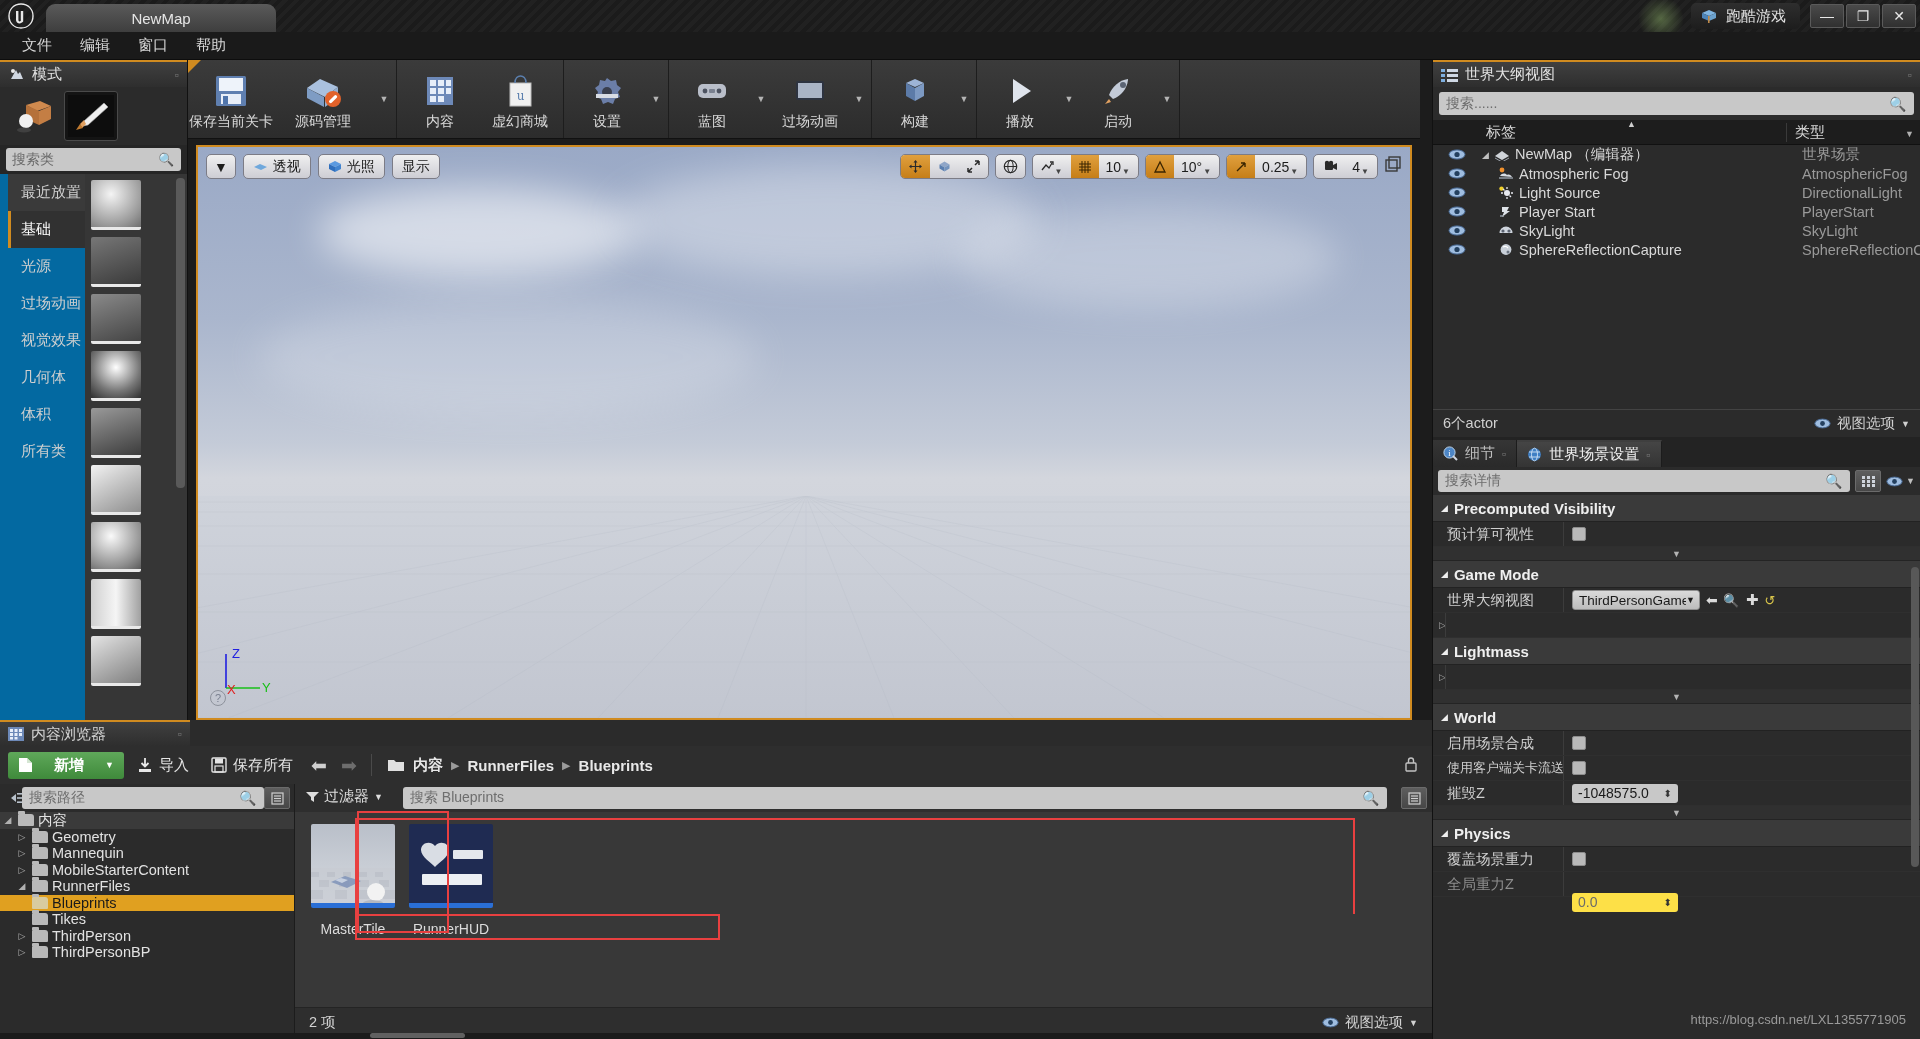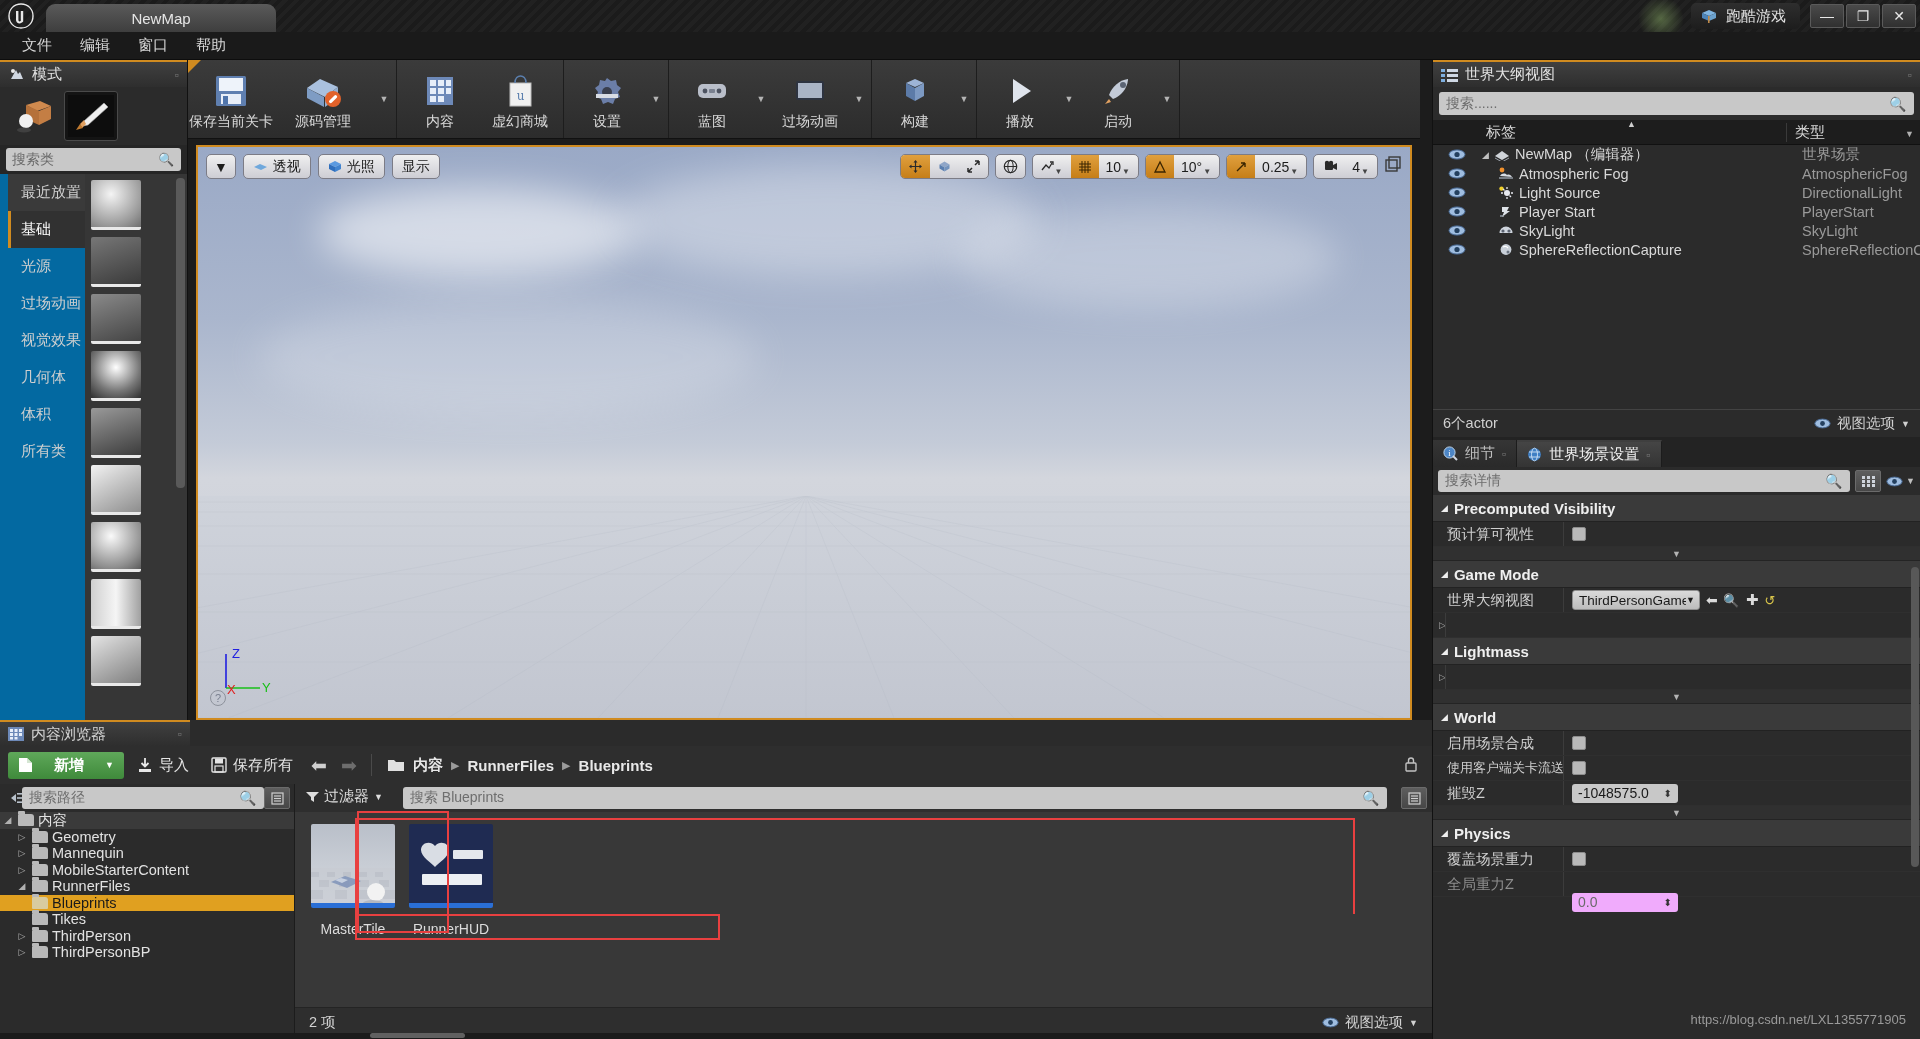--- a/index.html
+++ b/index.html
@@ -131,21 +131,21 @@
   .cat-hdr { height:27px; background:#3a3a3a; display:flex; align-items:center; gap:6px; padding-left:8px;
      font-size:15px; font-weight:bold; color:#efefef; border-bottom:1px solid #222; }
   .prow { height:25px; display:flex; align-items:center; font-size:14.5px; color:#cfcfcf; border-bottom:1px solid #2f2f2f;}
   .pname { width:130px; padding-left:14px; white-space:nowrap; overflow:hidden; }
   .pname.tri { padding-left:6px; display:flex; align-items:center; gap:5px; }
   .pval { flex:1; padding-left:8px; border-left:1px solid #3c3c3c; height:100%; display:flex;
      align-items:center; gap:6px; }
   .chk { width:14px; height:14px; background:#b9b9b9; border:1px solid #8c8c8c; border-radius:2px; }
   .numfield { width:106px; height:19px; background:#c8c8c8; border-radius:3px; display:flex; align-items:center;
      padding:0 6px; font-size:14px; color:#1a1a1a; }
-  .numfield.dim { background:#f0abfc; color:#6a6a6a;margin-top:36px; }
+  .numfield.dim { background:#fde047; color:#6a6a6a;margin-top:36px; }
   .numfield .arrows { margin-left:auto; font-size:10px; color:#333; }
   .combo { width:128px; height:20px; background:linear-gradient(180deg,#dadada,#bcbcbc); border:1px solid #8e8e8e;
      border-radius:3px; display:flex; align-items:center; padding:0 4px 0 6px; font-size:13.5px; color:#1a1a1a; }
   .combo .cv { overflow:hidden; white-space:nowrap; }
   .combo .cc { margin-left:auto; font-size:9px; }
   .collapser { height:14px; background:#303030; display:flex; align-items:center; justify-content:center;
      color:#b4b4b4; font-size:9px; border-bottom:1px solid #242424; }
   .det-scroll { position:absolute; right:1px; top:130px; width:8px; height:300px; background:#585858; border-radius:4px; }
   .prow.dim .pname { color:#8e8e8e; }
 

